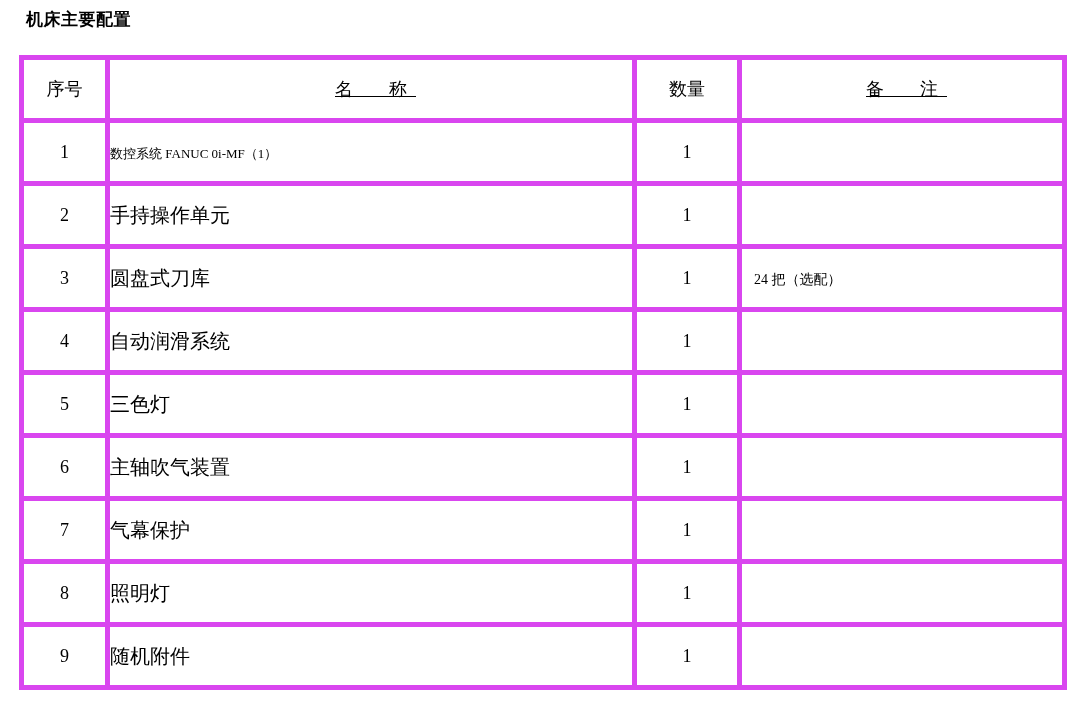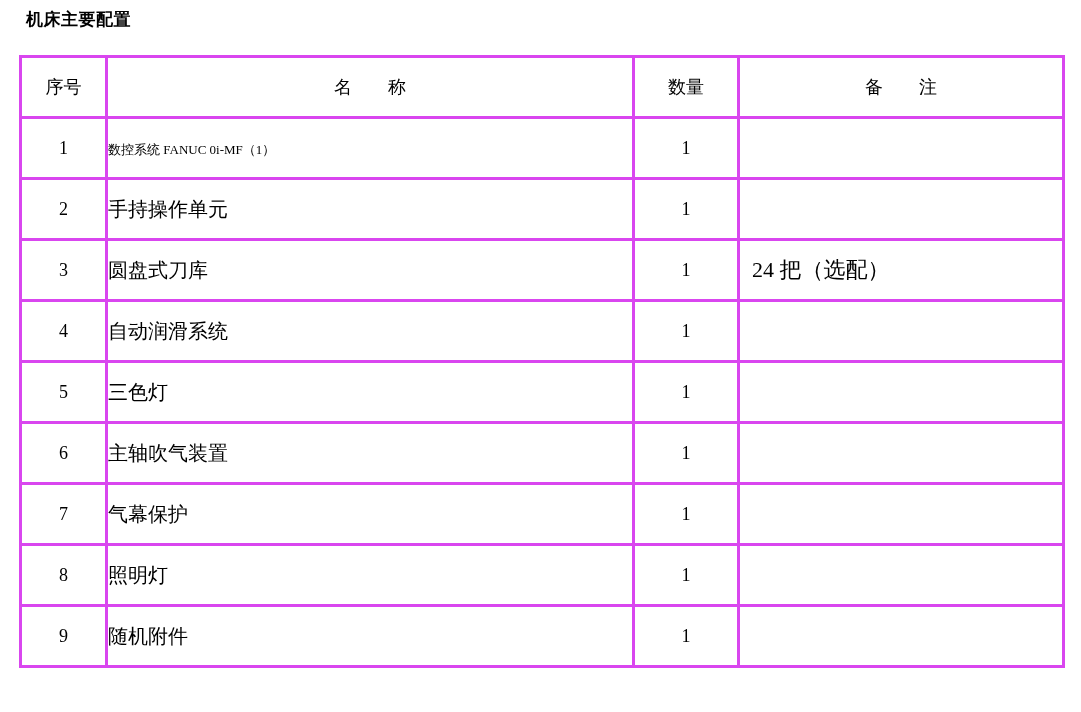--- a/index.html
+++ b/index.html
@@ -38,38 +38,39 @@
     border-collapse: collapse;
     table-layout: fixed;
   }
   .config-table col.c-no    { width: 86px; }
   .config-table col.c-name  { width: 527px; }
   .config-table col.c-qty   { width: 105px; }
   .config-table col.c-remark{ width: 325px; }
 
   .config-table th,
   .config-table td {
-    border: 3px solid #d946ef;
+    border: 5px solid #d946ef;
     height: 58px;
     font-size: 18px;
     font-weight: normal;
     vertical-align: middle;
     padding: 0;
   }
   .config-table thead th {
     height: 58px;
   }
   .th-inner {
     display: block;
     text-align: center;
     letter-spacing: 0px;
   }
   .th-spaced {
     letter-spacing: 9px;
     padding-left: 9px;
+    text-decoration: underline;
   }
   .cell-left {
     text-align: left;
     padding-left: 22px;
   }
   .qty {
     text-align: center;
     font-size: 17px;
   }
   .seq {
@@ -79,21 +80,21 @@
   .name-text {
     font-size: 20px;
   }
   .name-text.mono-mix {
     font-size: 13px;
   }
   .link-underline {
     text-underline-offset: 2px;
   }
   .remark-text {
-    font-size: 22px;
+    font-size: 14px;
     padding-left: 12px;
     text-align: center;
   }
 </style>
 </head>
 <body>
 
 <div class="page">
 
   <div class="doc-title">机床主要配置</div>

